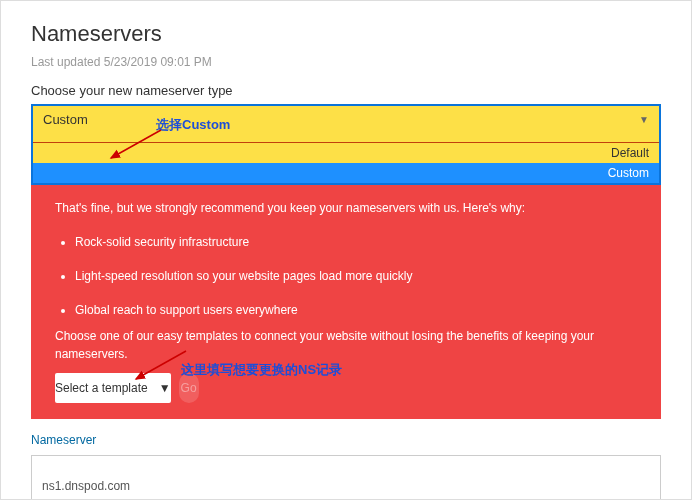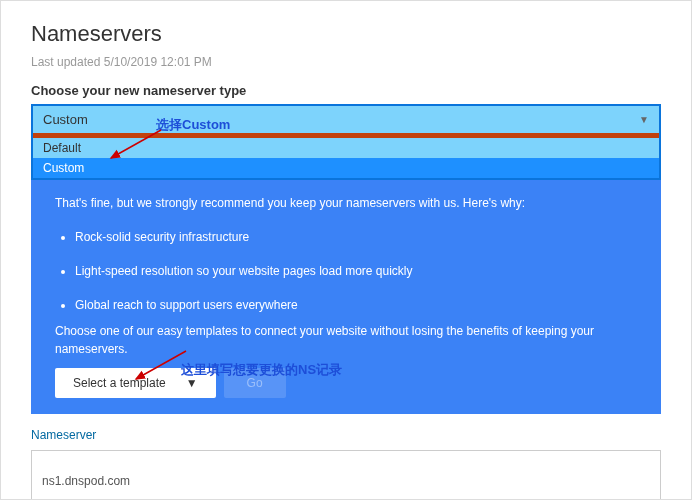--- a/index.html
+++ b/index.html
@@ -18,81 +18,83 @@
       font-size: 22px;
       font-weight: normal;
       margin-bottom: 8px;
     }
     .updated {
       color: #999;
       font-size: 12px;
       margin-bottom: 14px;
     }
     .label {
-      font-weight: bold;
+      font-weight: normal;
       font-size: 13px;
       margin-bottom: 6px;
     }
     .select-box {
       border: 2px solid #0a74db;
       position: relative;
-      background: #7dd3fc;
+      background: #fde047;
+      text-align: right;
     }
     .select-current {
       padding: 6px 10px;
       display: flex;
       justify-content: space-between;
       align-items: center;
     }
     .select-arrow {
       font-size: 10px;
       color: #666;
     }
     .dropdown {
-      border-top: 5px solid #c2410c;
+      border-top: 1px solid #c2410c;
+      margin-top: 9px;
     }
     .option {
       padding: 3px 10px;
       font-size: 12px;
     }
     .option.selected {
       background: #1e90ff;
       color: #fff;
     }
     .purple-box {
-      background: #3b82f6;
+      background: #ef4444;
       color: #fff;
       padding: 14px 24px 16px 24px;
       font-size: 12px;
       line-height: 1.5;
     }
     .purple-box p { margin-bottom: 6px; }
     .purple-box ul { margin: 0 0 8px 20px; }
     .purple-box li { margin-bottom: 0; margin-top: 16px; }
     .template-row {
       margin-top: 10px;
       display: flex;
       gap: 8px;
       align-items: center;
     }
     .select-template {
       background: #fff;
       color: #333;
-      padding: 6px 18px;
+      padding: 6px 0;
       border-radius: 2px;
       display: flex;
       align-items: center;
-      gap: 20px;
+      gap: 11px;
       font-size: 12px;
     }
     .go-btn {
       background: rgba(255,255,255,0.15);
       color: rgba(255,255,255,0.4);
-      padding: 6px 23px;
-      border-radius: 2px;
+      padding: 6px 2px;
+      border-radius: 10px;
       font-size: 12px;
     }
     .ns-label {
       font-size: 12px;
       color: #0369a1;
       margin-top: 14px;
       margin-bottom: 8px;
       display: block;
     }
     .ns-input {
@@ -134,21 +136,21 @@
       position: absolute;
       pointer-events: none;
     }
   </style>
 </head>
 <body>
 
 
 
 <h1>Nameservers</h1>
-<div class="updated">Last updated 5/10/2019 12:01 PM</div>
+<div class="updated">Last updated 5/23/2019 09:01 PM</div>
 <div class="label">Choose your new nameserver type</div>
 
 <div class="select-box">
   <div class="select-current">
     <span>Custom</span>
     <span class="select-arrow">▼</span>
   </div>
   <div class="dropdown">
     <div class="option">Default</div>
     <div class="option selected">Custom</div>

